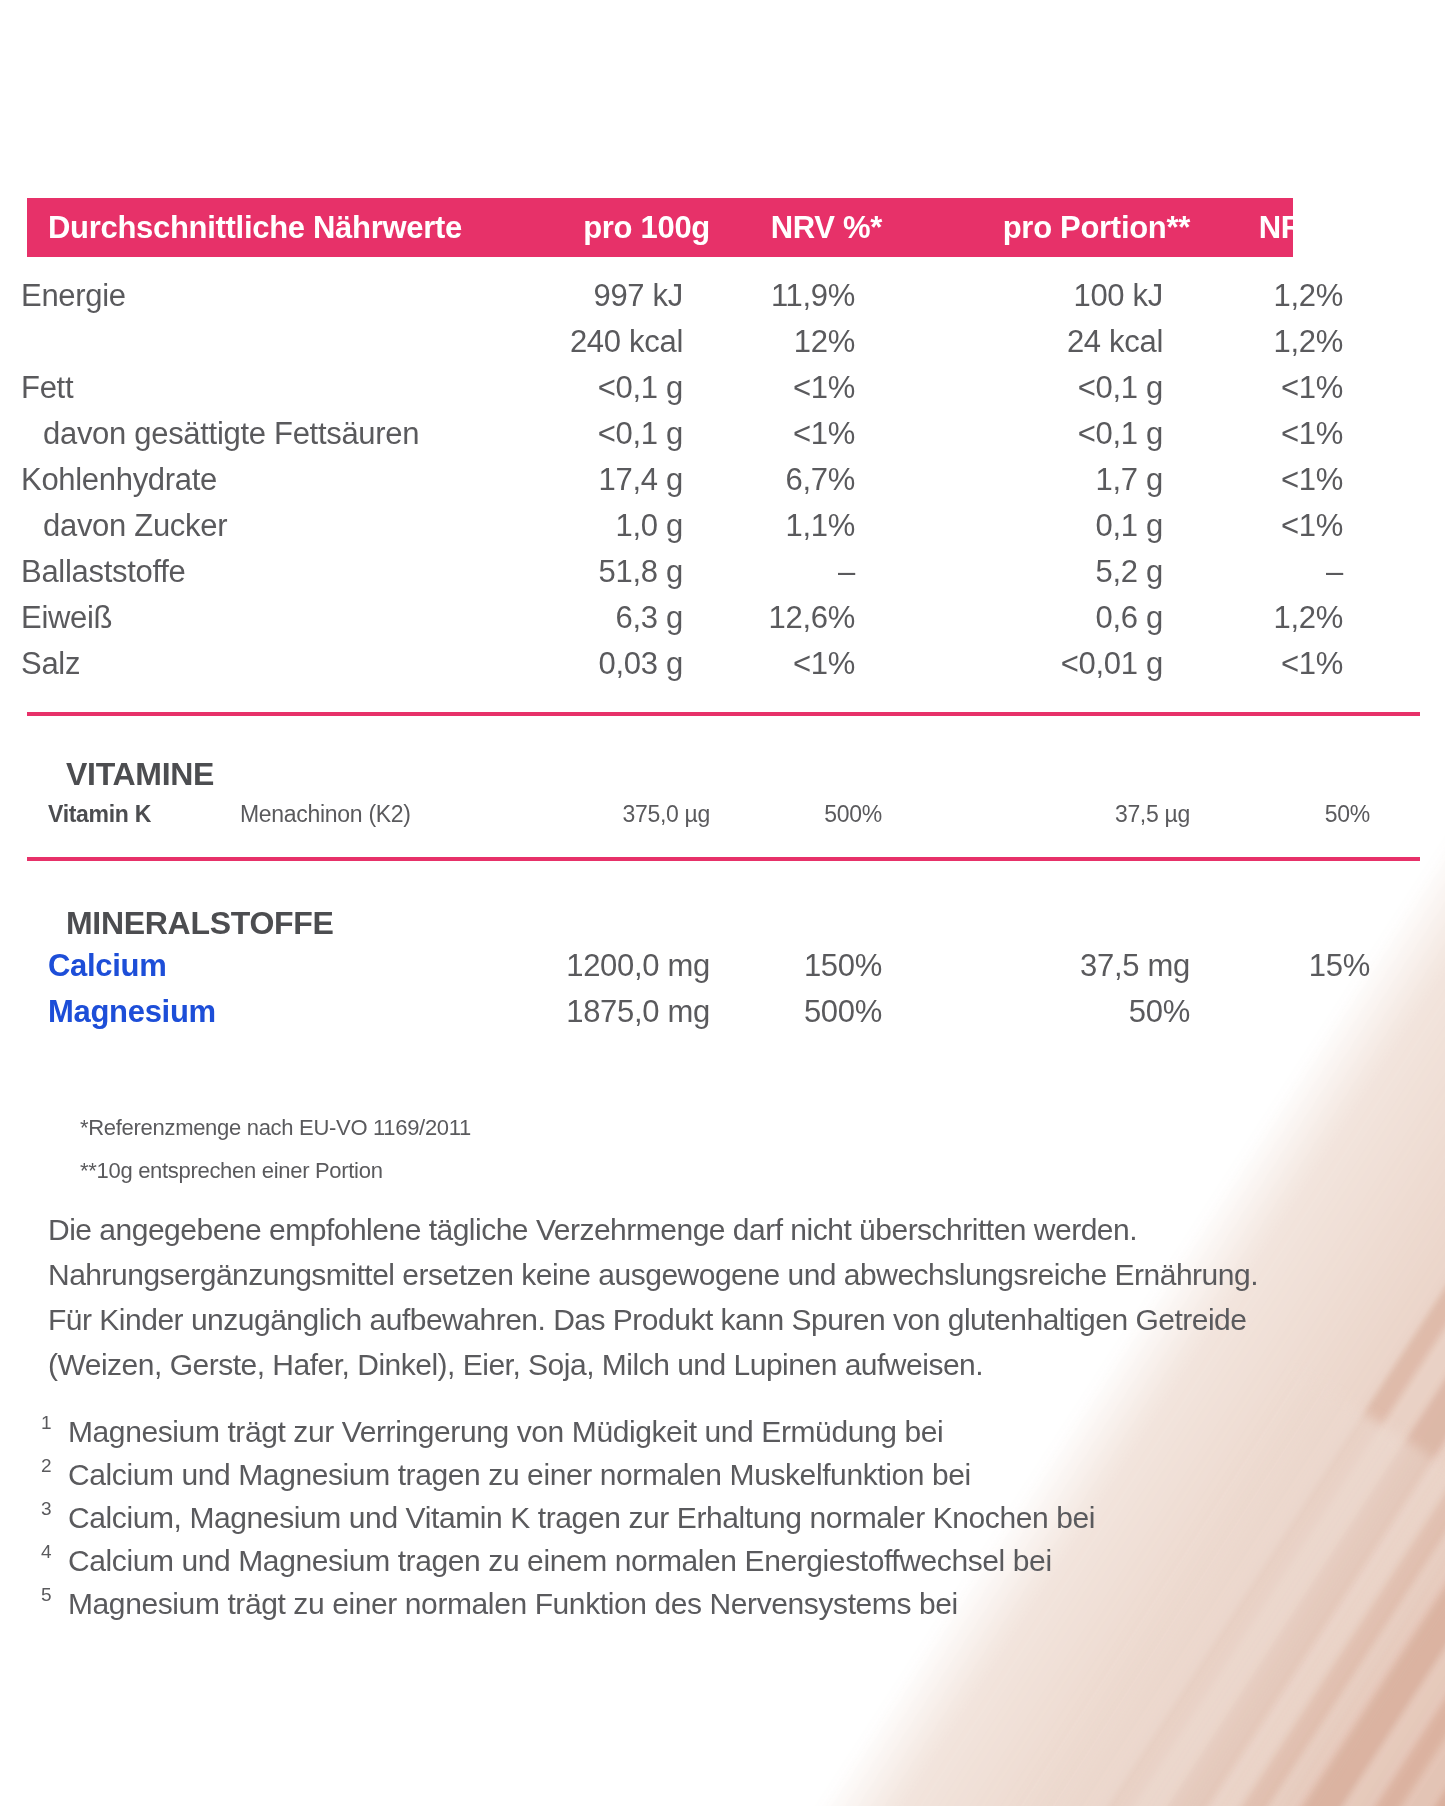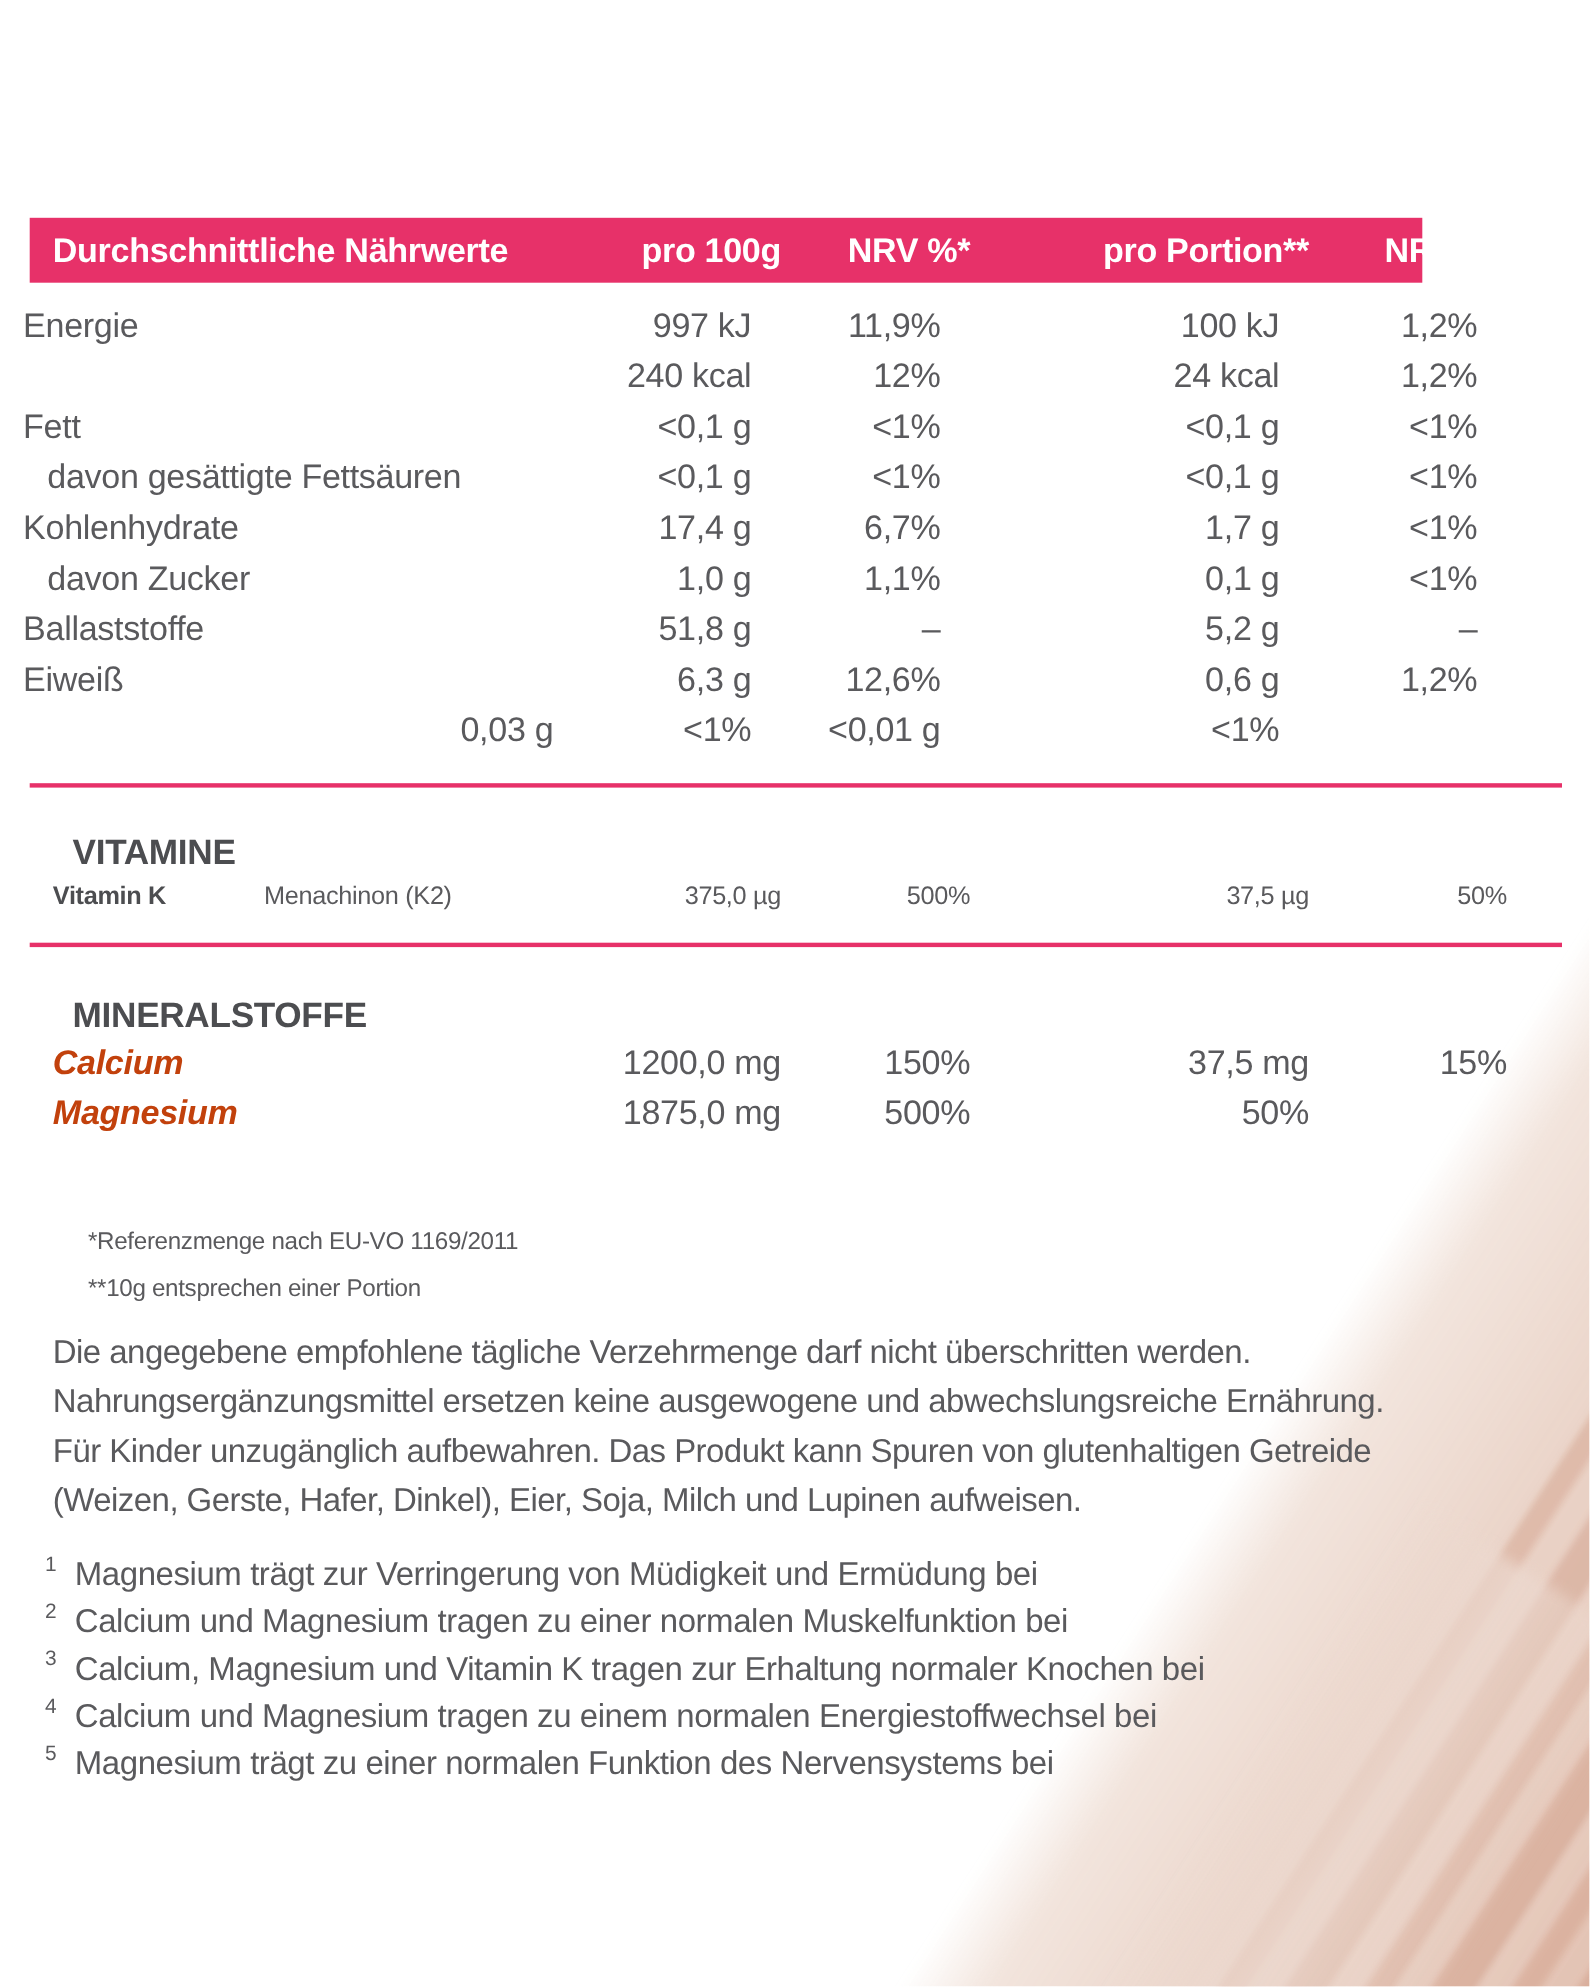--- a/index.html
+++ b/index.html
@@ -75,21 +75,21 @@
   }
   .vit-h{top:740px;}
   .min-h{top:889px;}
   
   .vrow{top:791px;height:46px;font-size:23px;}
   .vflex{display:flex;align-items:center;}
   .vname{display:inline-block;width:192px;font-weight:bold;color:#4c4d50;}
   
   .minrows{position:absolute;left:0;top:943px;width:1445px;z-index:2;}
   .minrows .row{width:1445px;}
-  .mname{font-weight:bold;color:#c2410c;font-style:italic;}
+  .mname{font-weight:bold;color:#1d4ed8;}
   
   .refnotes{position:absolute;left:48px;top:1106px;z-index:2;font-size:22px;line-height:43px;margin-left:32px;}
   .refnotes p{margin:0;}
   
   .disclaimer{
     position:absolute;left:48px;top:1207px;margin:0;z-index:2;
     font-size:30px;line-height:45px;white-space:pre;letter-spacing:-0.5px;
   }
   
   .claims{position:absolute;left:38px;top:1410px;z-index:2;}
@@ -169,20 +169,21 @@
       <div class="c v">–</div>
     </div>
     <div class="grid row" style="position:relative">
       <div class="c label">Eiweiß</div>
       <div class="c v">6,3 g</div>
       <div class="c v">12,6%</div>
       <div class="c v">0,6 g</div>
       <div class="c v">1,2%</div>
     </div>
     <div class="grid row" style="position:relative">
+      <div class="c label">Salz</div>
       <div class="c v">0,03 g</div>
       <div class="c v">&lt;1%</div>
       <div class="c v">&lt;0,01 g</div>
       <div class="c v">&lt;1%</div>
     </div>
   </section>
 
   <div class="divider divider-1"></div>
 
   <h2 class="sec vit-h">VITAMINE</h2>

